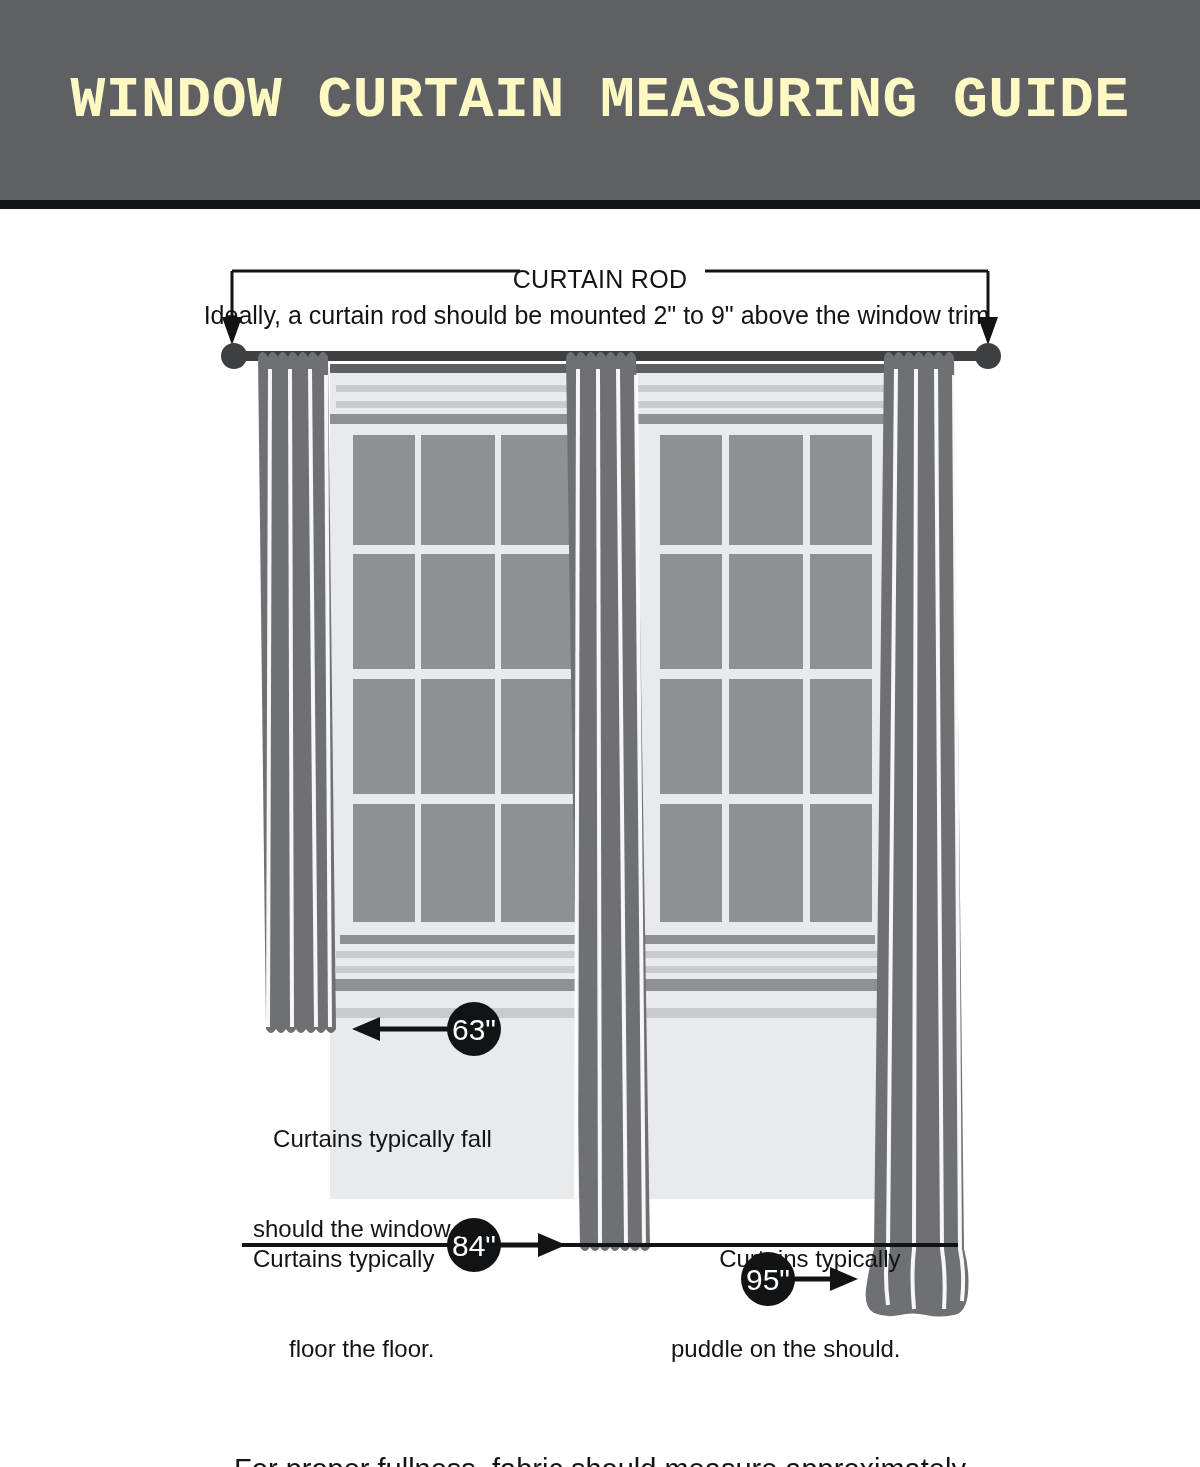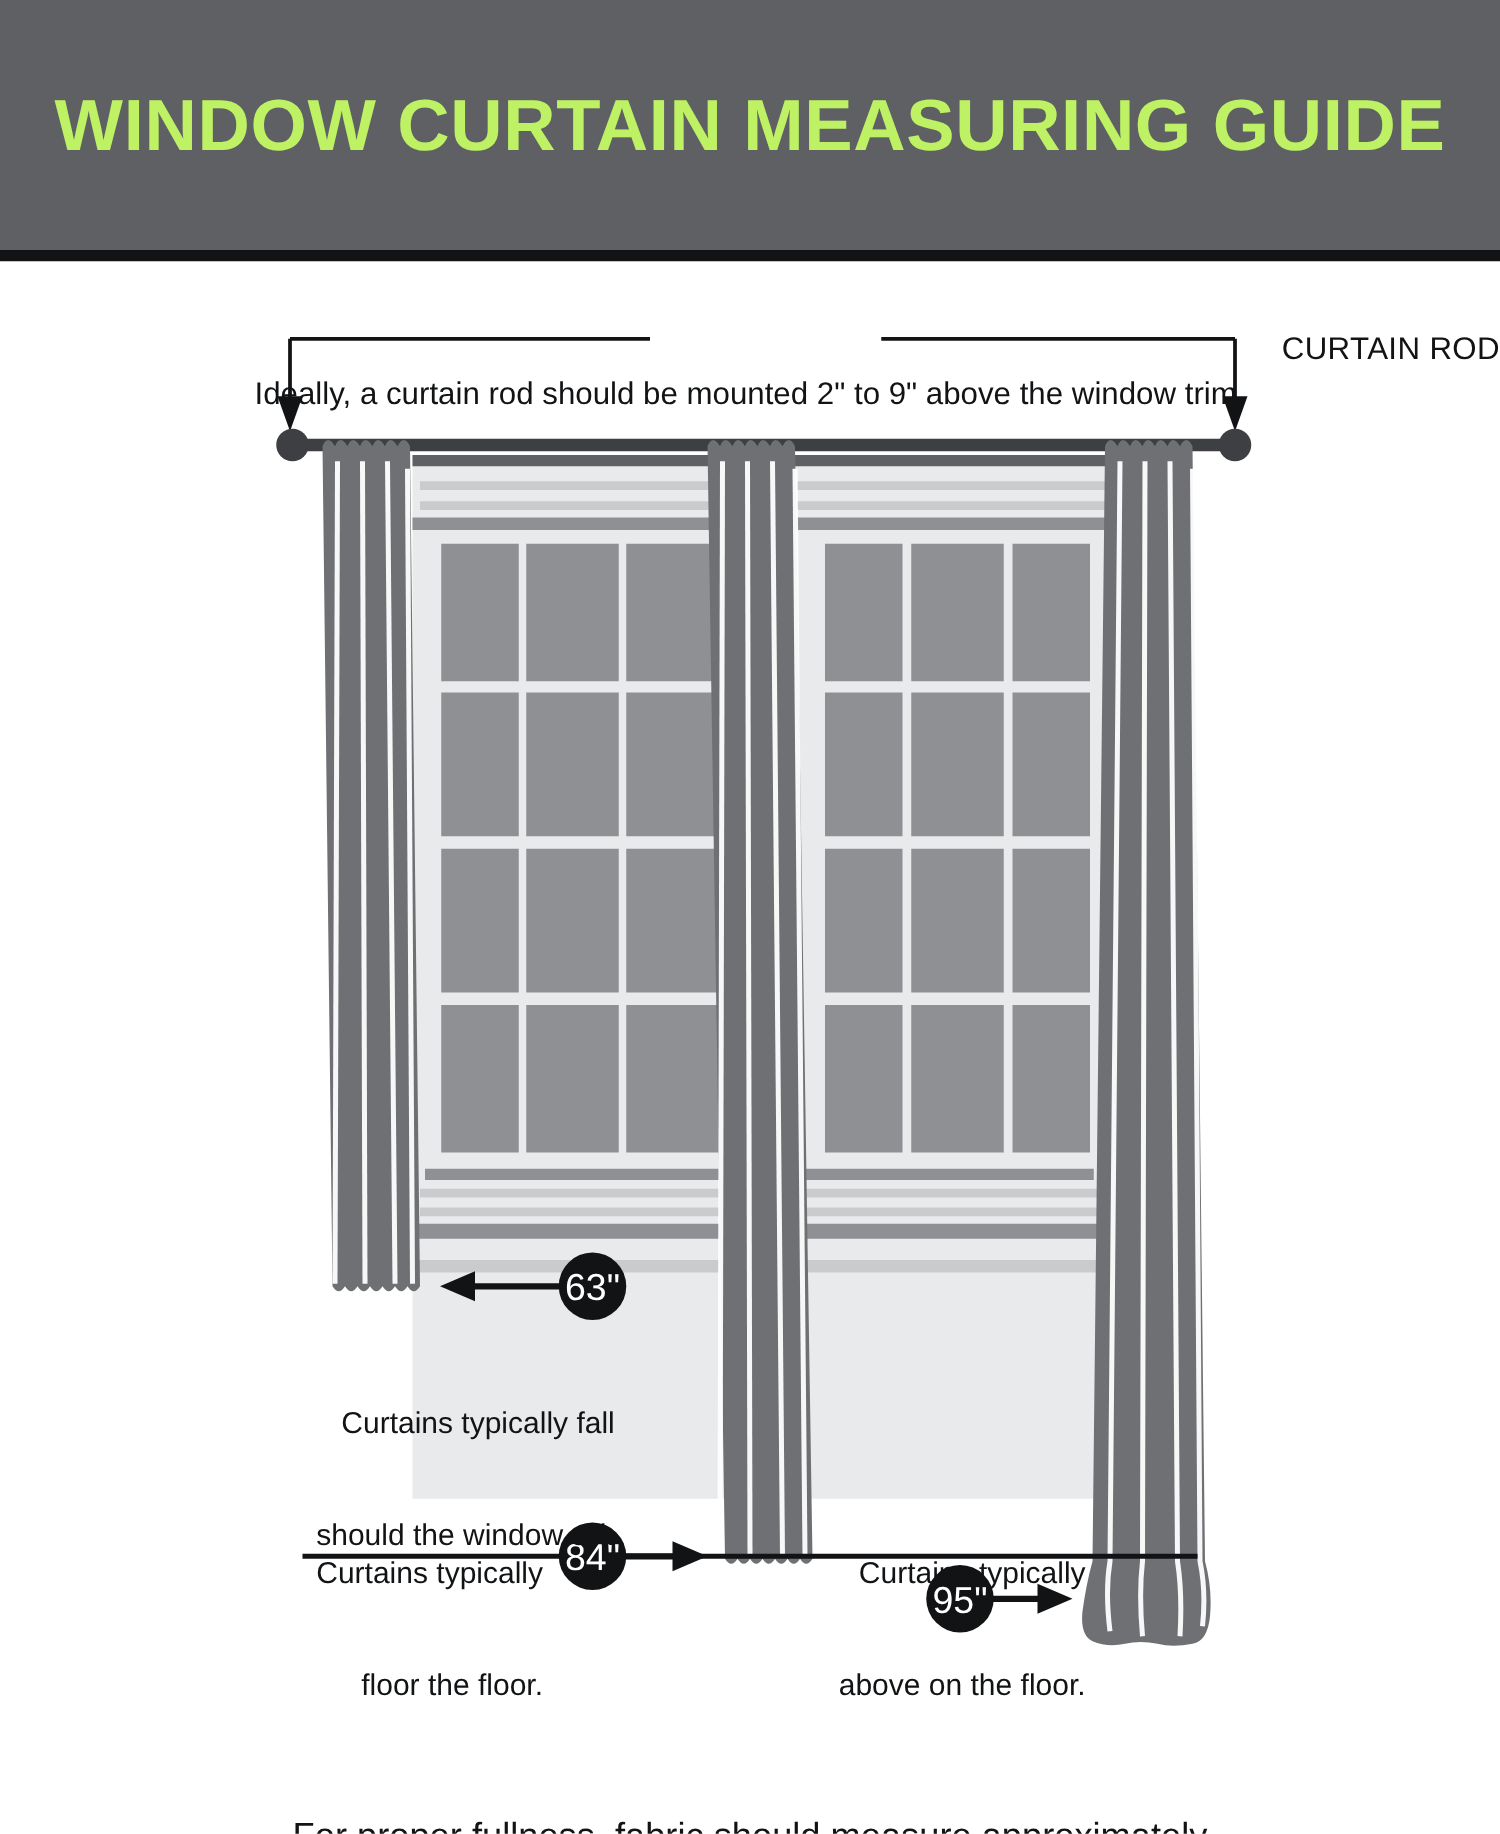--- a/index.html
+++ b/index.html
@@ -21,26 +21,26 @@
     position: absolute;
     left: 0; top: 0;
     width: 1200px;
     height: 200px;
     background: #5f6063;
     display: flex;
     align-items: center;
     justify-content: center;
   }
   .header-title {
-    color: #bef264;
+    color: #fef9c3;
     font-size: 58px;
     font-weight: bold;
     letter-spacing: 0.5px;
     text-align: center;
-    font-family: Liberation Sans, sans-serif;
+    font-family: Liberation Mono, monospace;
   }
   .header-rule {
     position: absolute;
     left: 0; top: 200px;
     width: 1200px;
     height: 9px;
     background: #111315;
   }
 
   
@@ -63,21 +63,21 @@
     position: absolute;
     font-family: "Liberation Sans", sans-serif;
     color: #111315;
     white-space: pre;
     text-align: right;
   }
   .rod-title {
     top: 56px;
     left: 0;
     width: 1200px;
-    text-align: right;
+    text-align: center;
     font-size: 25px;
     letter-spacing: 0.3px;
   }
   .rod-sub {
     top: 92px;
     left: 0;
     width: 1200px;
     text-align: center;
     font-size: 25px;
   }
@@ -262,21 +262,21 @@
     <div>should the window sill.</div>
   </div>
 
   <div class="note-floor lbl">
     <div>Curtains typically</div>
     <div>floor the floor.</div>
   </div>
 
   <div class="note-puddle lbl">
     <div>Curtains typically</div>
-    <div>above on the floor.</div>
+    <div>puddle on the should.</div>
   </div>
 
   <div class="footer-note lbl">
     <div>For proper fullness, fabric should measure approximately</div>
     
   </div>
 
 </div>
 
 </body></html>

